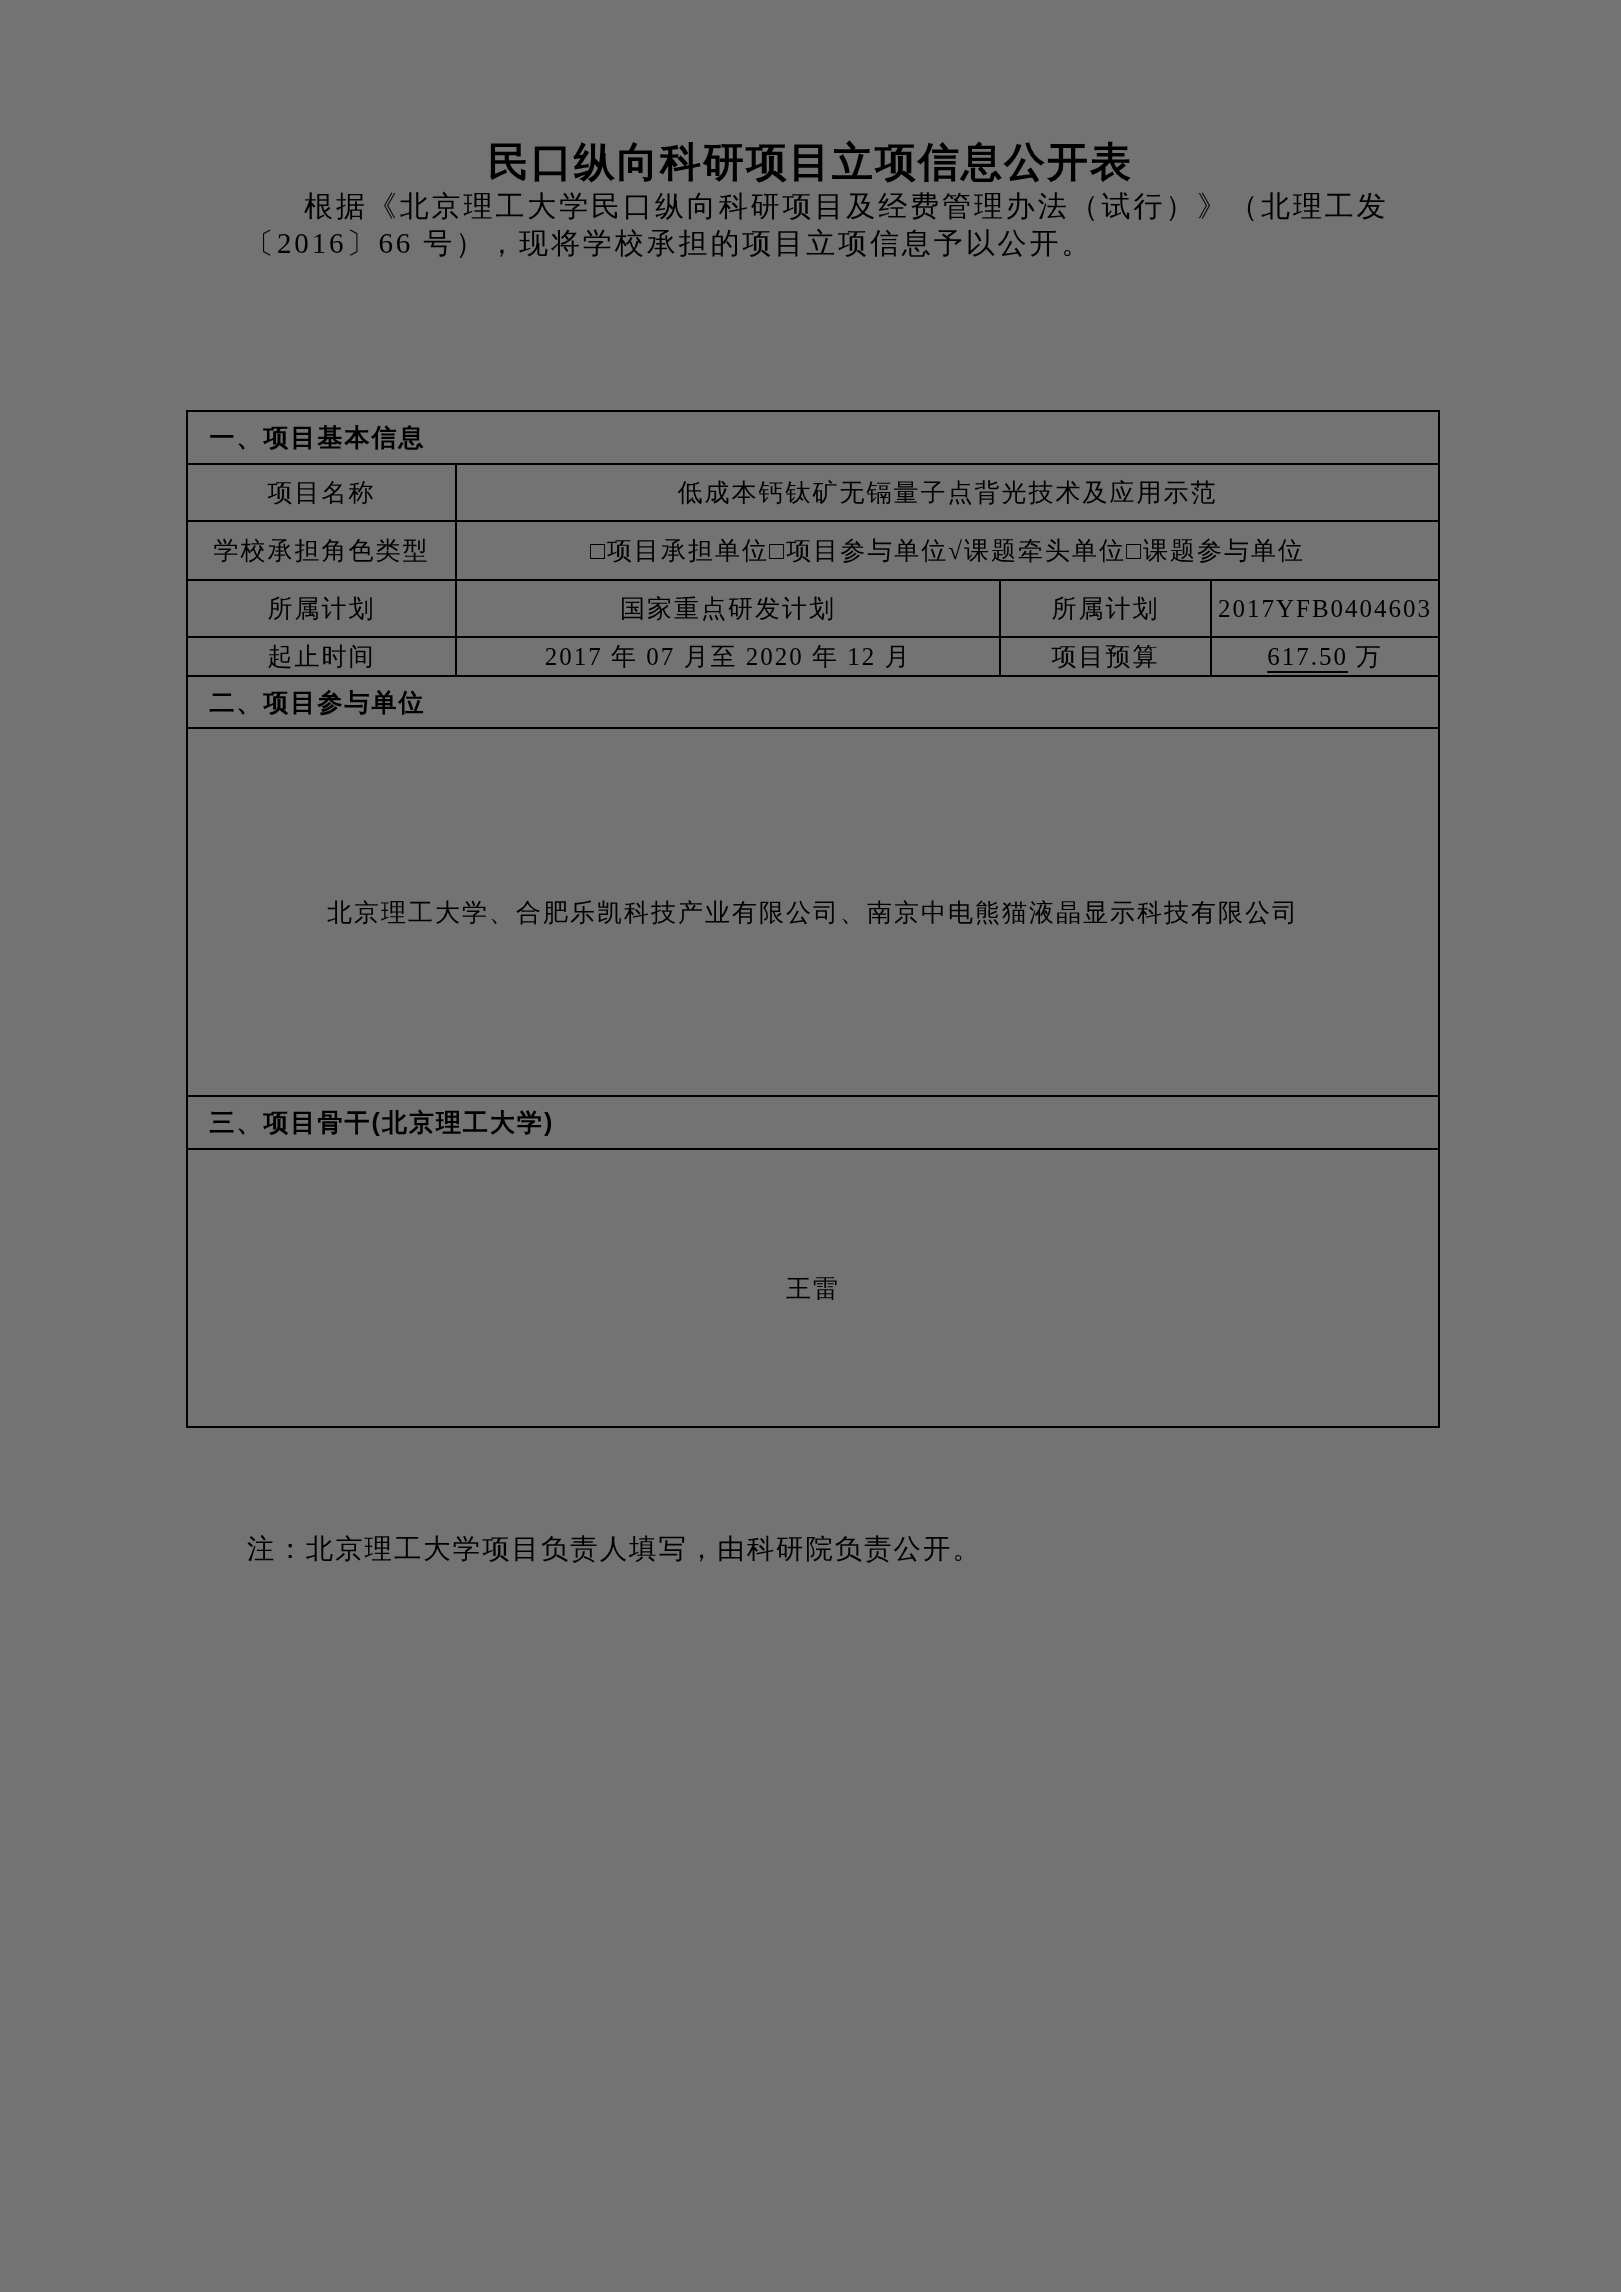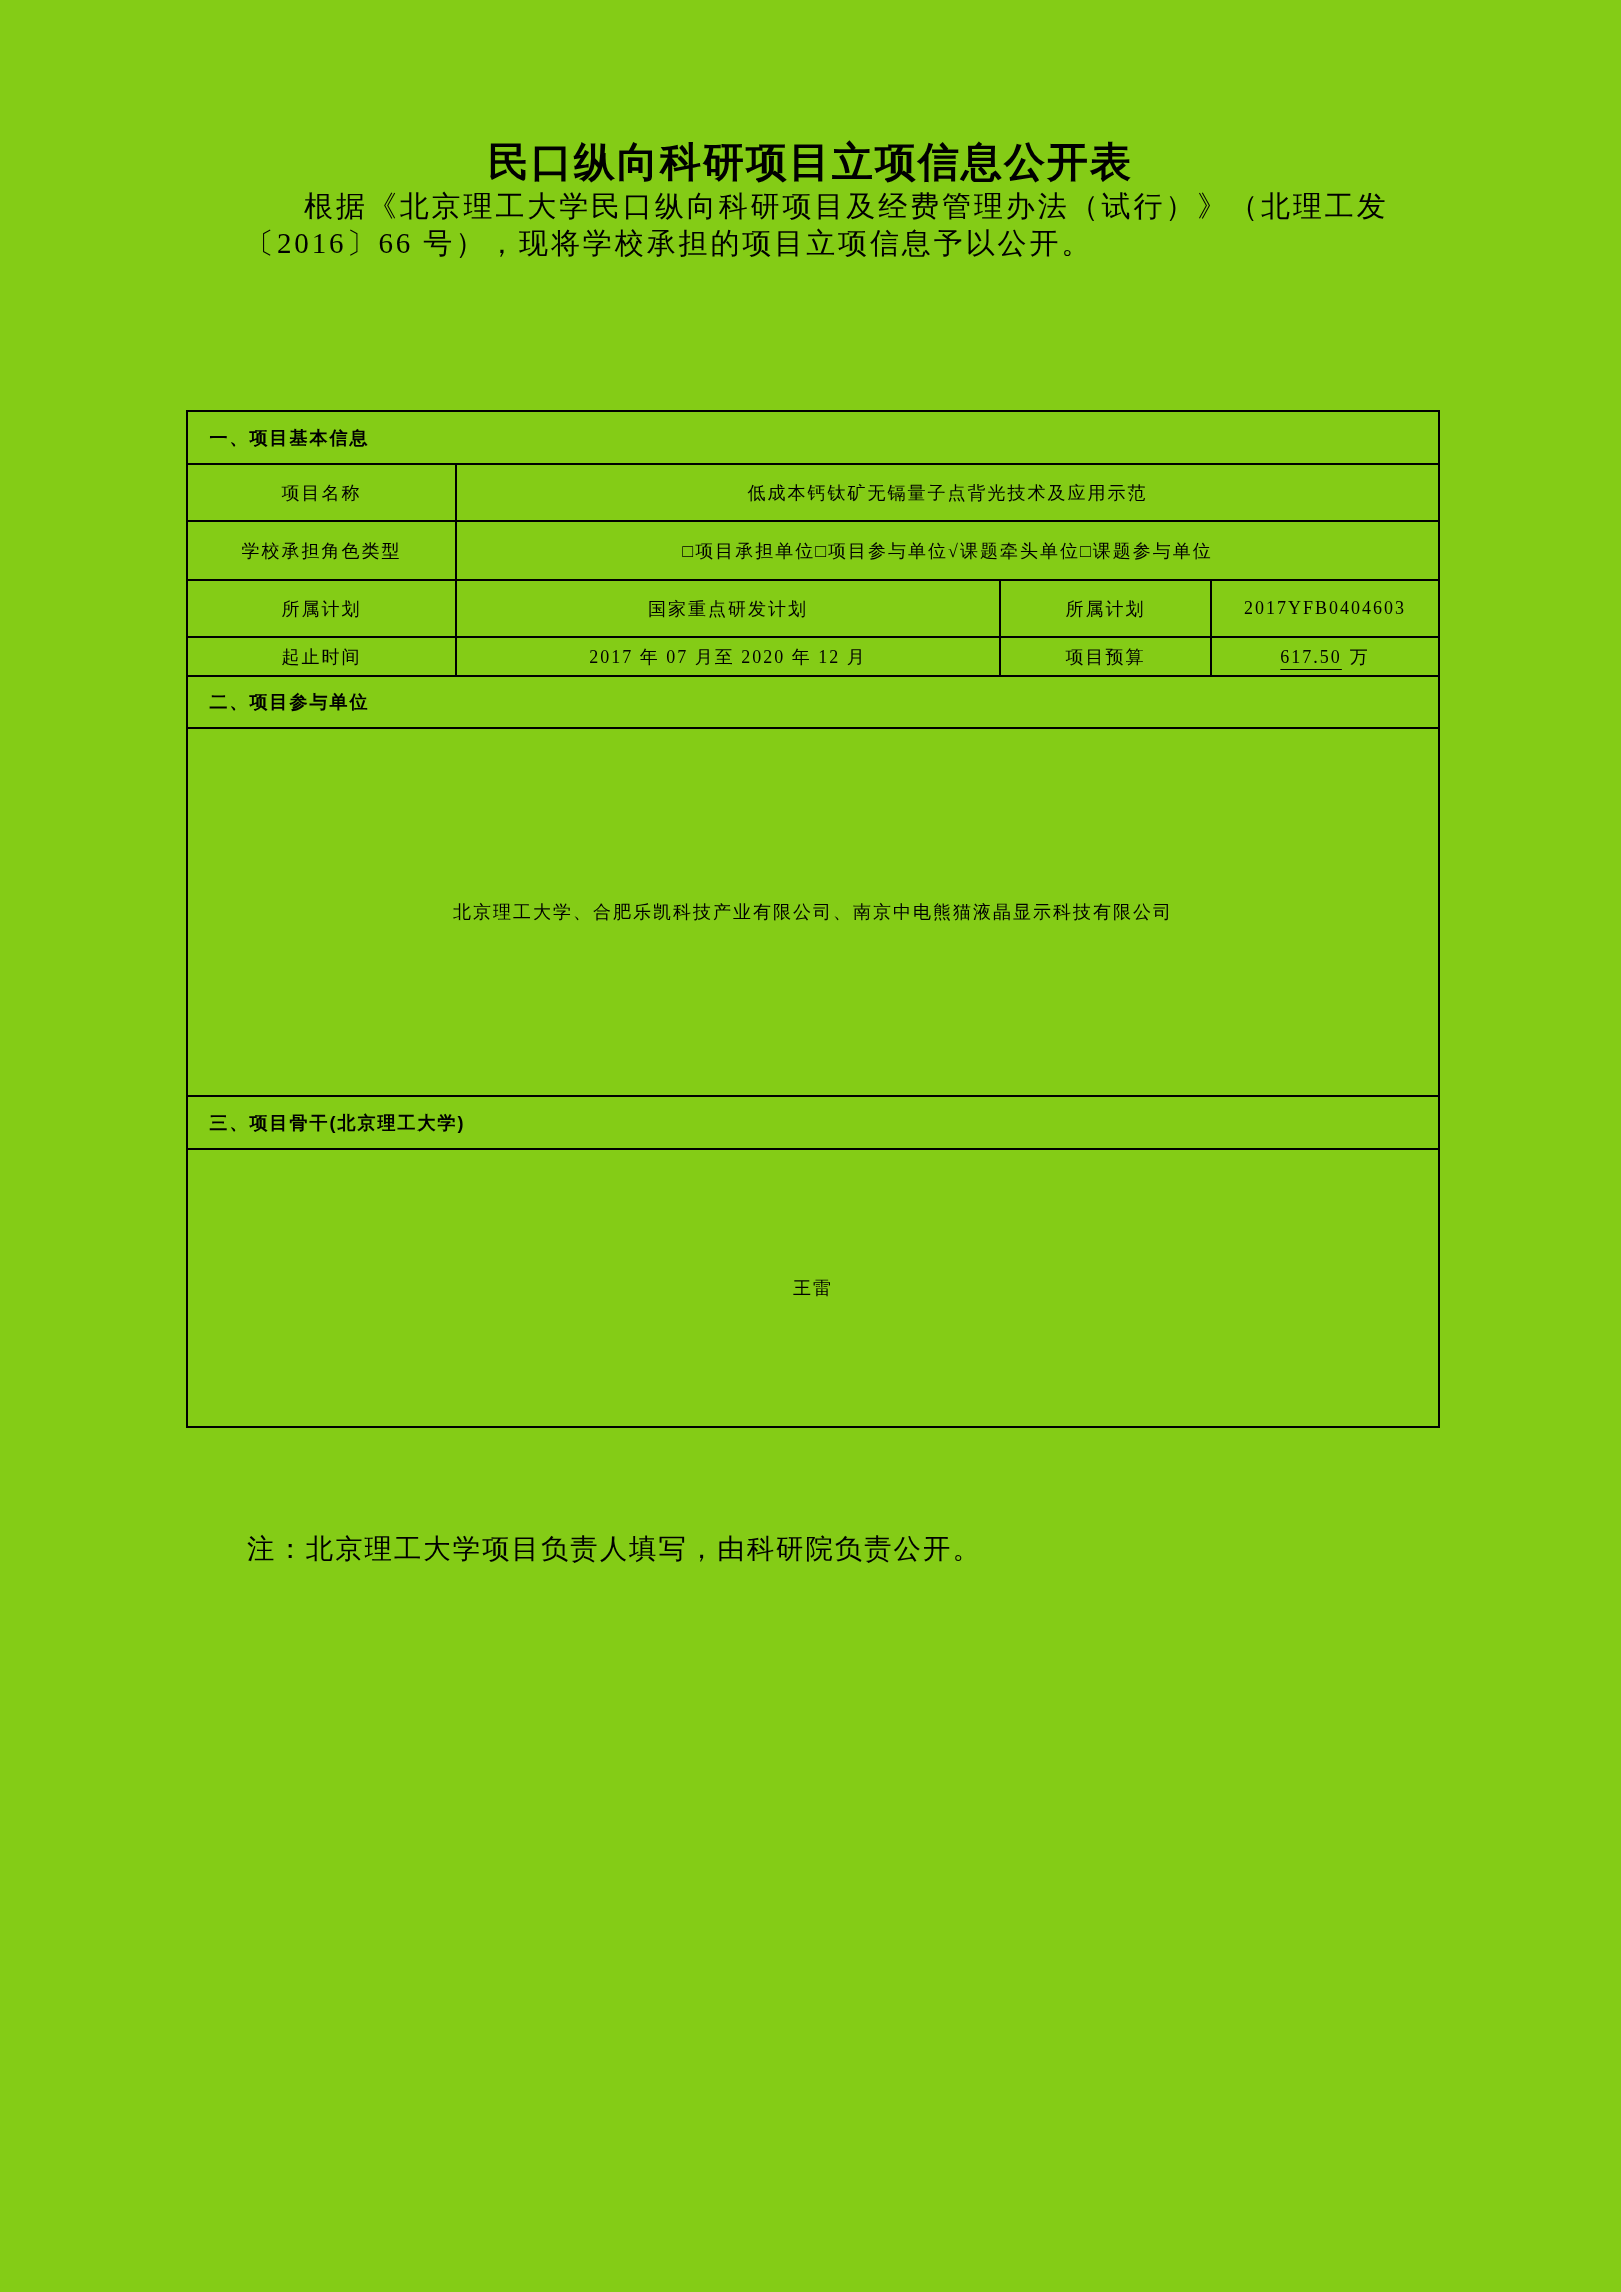--- a/index.html
+++ b/index.html
@@ -1,35 +1,35 @@
 <!DOCTYPE html>
 <html><head>
 <meta charset="utf-8">
 <style>
   html,body{margin:0;padding:0;}
   body{
     width:1621px;height:2293px;
     background:#ffffff;color:#000000;
     font-family:"Liberation Serif","DejaVu Serif",serif;
   }
-  .page{position:relative;width:1621px;height:2293px;background:#84cc16;overflow:hidden;}
+  .page{position:relative;width:1621px;height:2293px;background:#737373;overflow:hidden;}
   .doc-title{
     position:absolute;top:135px;left:0;width:1621px;
     text-align:center;font-size:41px;font-weight:bold;letter-spacing:2px;
   }
   .intro{
     position:absolute;top:188px;left:245px;width:1161px;
     font-size:29px;line-height:37px;letter-spacing:2.9px;
   }
   .intro-line1{text-indent:59px;white-space:nowrap;}
   .intro-line2{white-space:nowrap;}
   table.doc-table{
     position:absolute;top:410px;left:186px;width:1252px;
     border-collapse:collapse;table-layout:fixed;
-    font-size:18px;color:#000;
+    font-size:25px;color:#000;
   }
   table.doc-table td{
     border:2px solid #000000;
     border-top-width:2.9px;border-bottom-width:2.9px;
     text-align:center;vertical-align:middle;
     padding:0;letter-spacing:2px;overflow:hidden;
   }
   tr.sec-header td{
     text-align:left;font-weight:bold;padding-left:21.6px;
     font-family:"Liberation Sans","DejaVu Sans",sans-serif;

